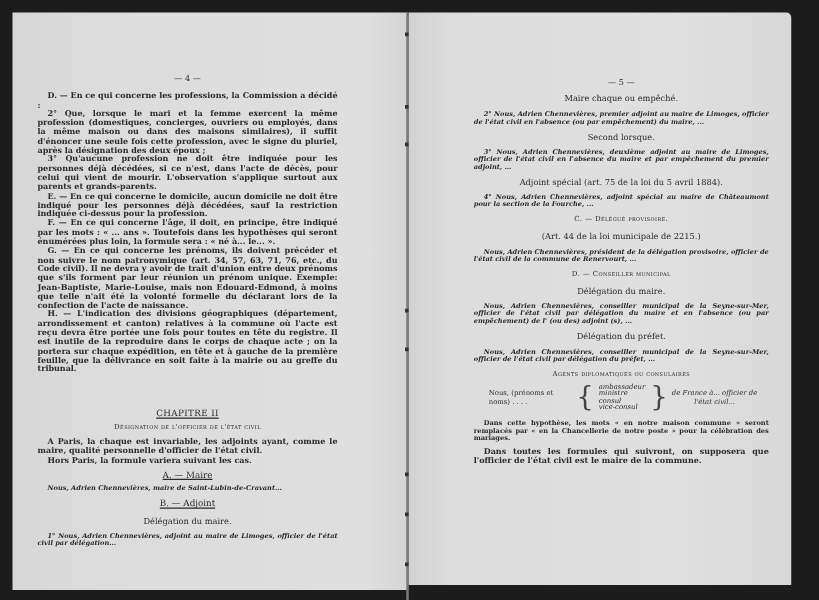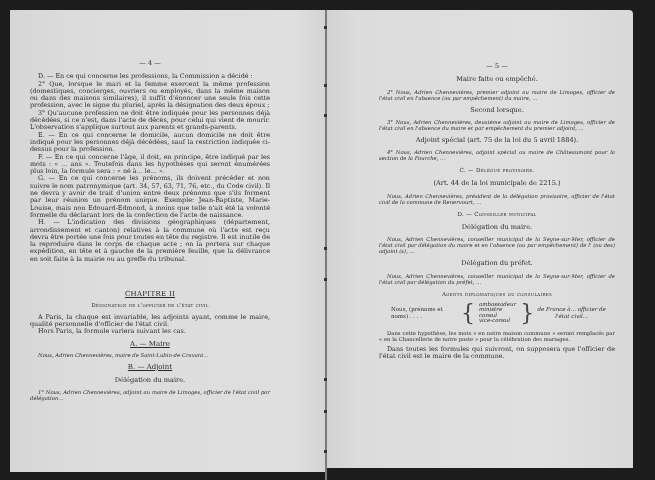--- a/index.html
+++ b/index.html
@@ -28,21 +28,21 @@
   }
   .spine {
     position: absolute; left: 315px; top: 0; width: 2px; height: 470px; background: #7a7a7a;
   }
   .stitch { position: absolute; left: -1px; width: 4px; height: 3px; background: #333; }
   .content { position: absolute; font-size: 6.4px; line-height: 7.3px; }
   .left .content { left: 20px; top: 50px; width: 240px; }
   .right .content { left: 52px; top: 53px; width: 236px; }
   .pagenum { text-align: center; margin-bottom: 6px; font-size: 6.5px; }
   p { margin: 0; text-align: justify; }
-  .indent { text-indent: 8px; }
+  .indent { text-indent: 8px; font-weight: bold; }
   .heading { text-align: center; font-size: 7px; margin: 5px 0 4px; text-decoration: underline; }
   .small-caps { font-variant: small-caps; letter-spacing: 0.3px; font-size: 5.6px; text-align: center; margin: 4px 0; }
   .formula { font-size: 5.3px; line-height: 6px; font-style: italic; margin: 3px 0 6px; }
   .sub { text-align: center; font-size: 6.6px; margin: 6px 0 5px; }
   .chapter { text-align: center; font-size: 7px; margin: 28px 0 4px; letter-spacing: 0.3px; text-decoration: underline; }
   .consul-block { display: flex; align-items: center; font-size: 5.5px; margin: 4px 0 6px 12px; }
   .consul-block .nous { width: 70px; }
   .consul-block .brace { font-size: 22px; line-height: 20px; color: #444; font-weight: 200; }
   .consul-block .roles { font-style: italic; line-height: 5.5px; padding: 0 4px; }
   .consul-block .tail { font-style: italic; text-align: center; width: 75px; }
@@ -84,21 +84,21 @@
     <div class="stitch" style="top:237px"></div>
     <div class="stitch" style="top:268px"></div>
     <div class="stitch" style="top:368px"></div>
     <div class="stitch" style="top:400px"></div>
     <div class="stitch" style="top:440px"></div>
   </div>
 
   <div class="page right">
     <div class="content">
       <div class="pagenum">— 5 —</div>
-      <div class="sub">Maire faite ou empêché.</div>
+      <div class="sub">Maire chaque ou empêché.</div>
       <p class="formula indent">2° Nous, Adrien Chennevières, premier adjoint au maire de Limoges, officier de l'état civil en l'absence (ou par empêchement) du maire, ...</p>
       <div class="sub">Second lorsque.</div>
       <p class="formula indent">3° Nous, Adrien Chennevières, deuxième adjoint au maire de Limoges, officier de l'état civil en l'absence du maire et par empêchement du premier adjoint, ...</p>
       <div class="sub">Adjoint spécial (art. 75 de la loi du 5 avril 1884).</div>
       <p class="formula indent">4° Nous, Adrien Chennevières, adjoint spécial au maire de Châteaumont pour la section de la Fourche, ...</p>
 
       <div class="small-caps">C. — Délégué provisoire.</div>
       <div class="sub">(Art. 44 de la loi municipale de 2215.)</div>
       <p class="formula indent">Nous, Adrien Chennevières, président de la délégation provisoire, officier de l'état civil de la commune de Renervourt, ...</p>
 

